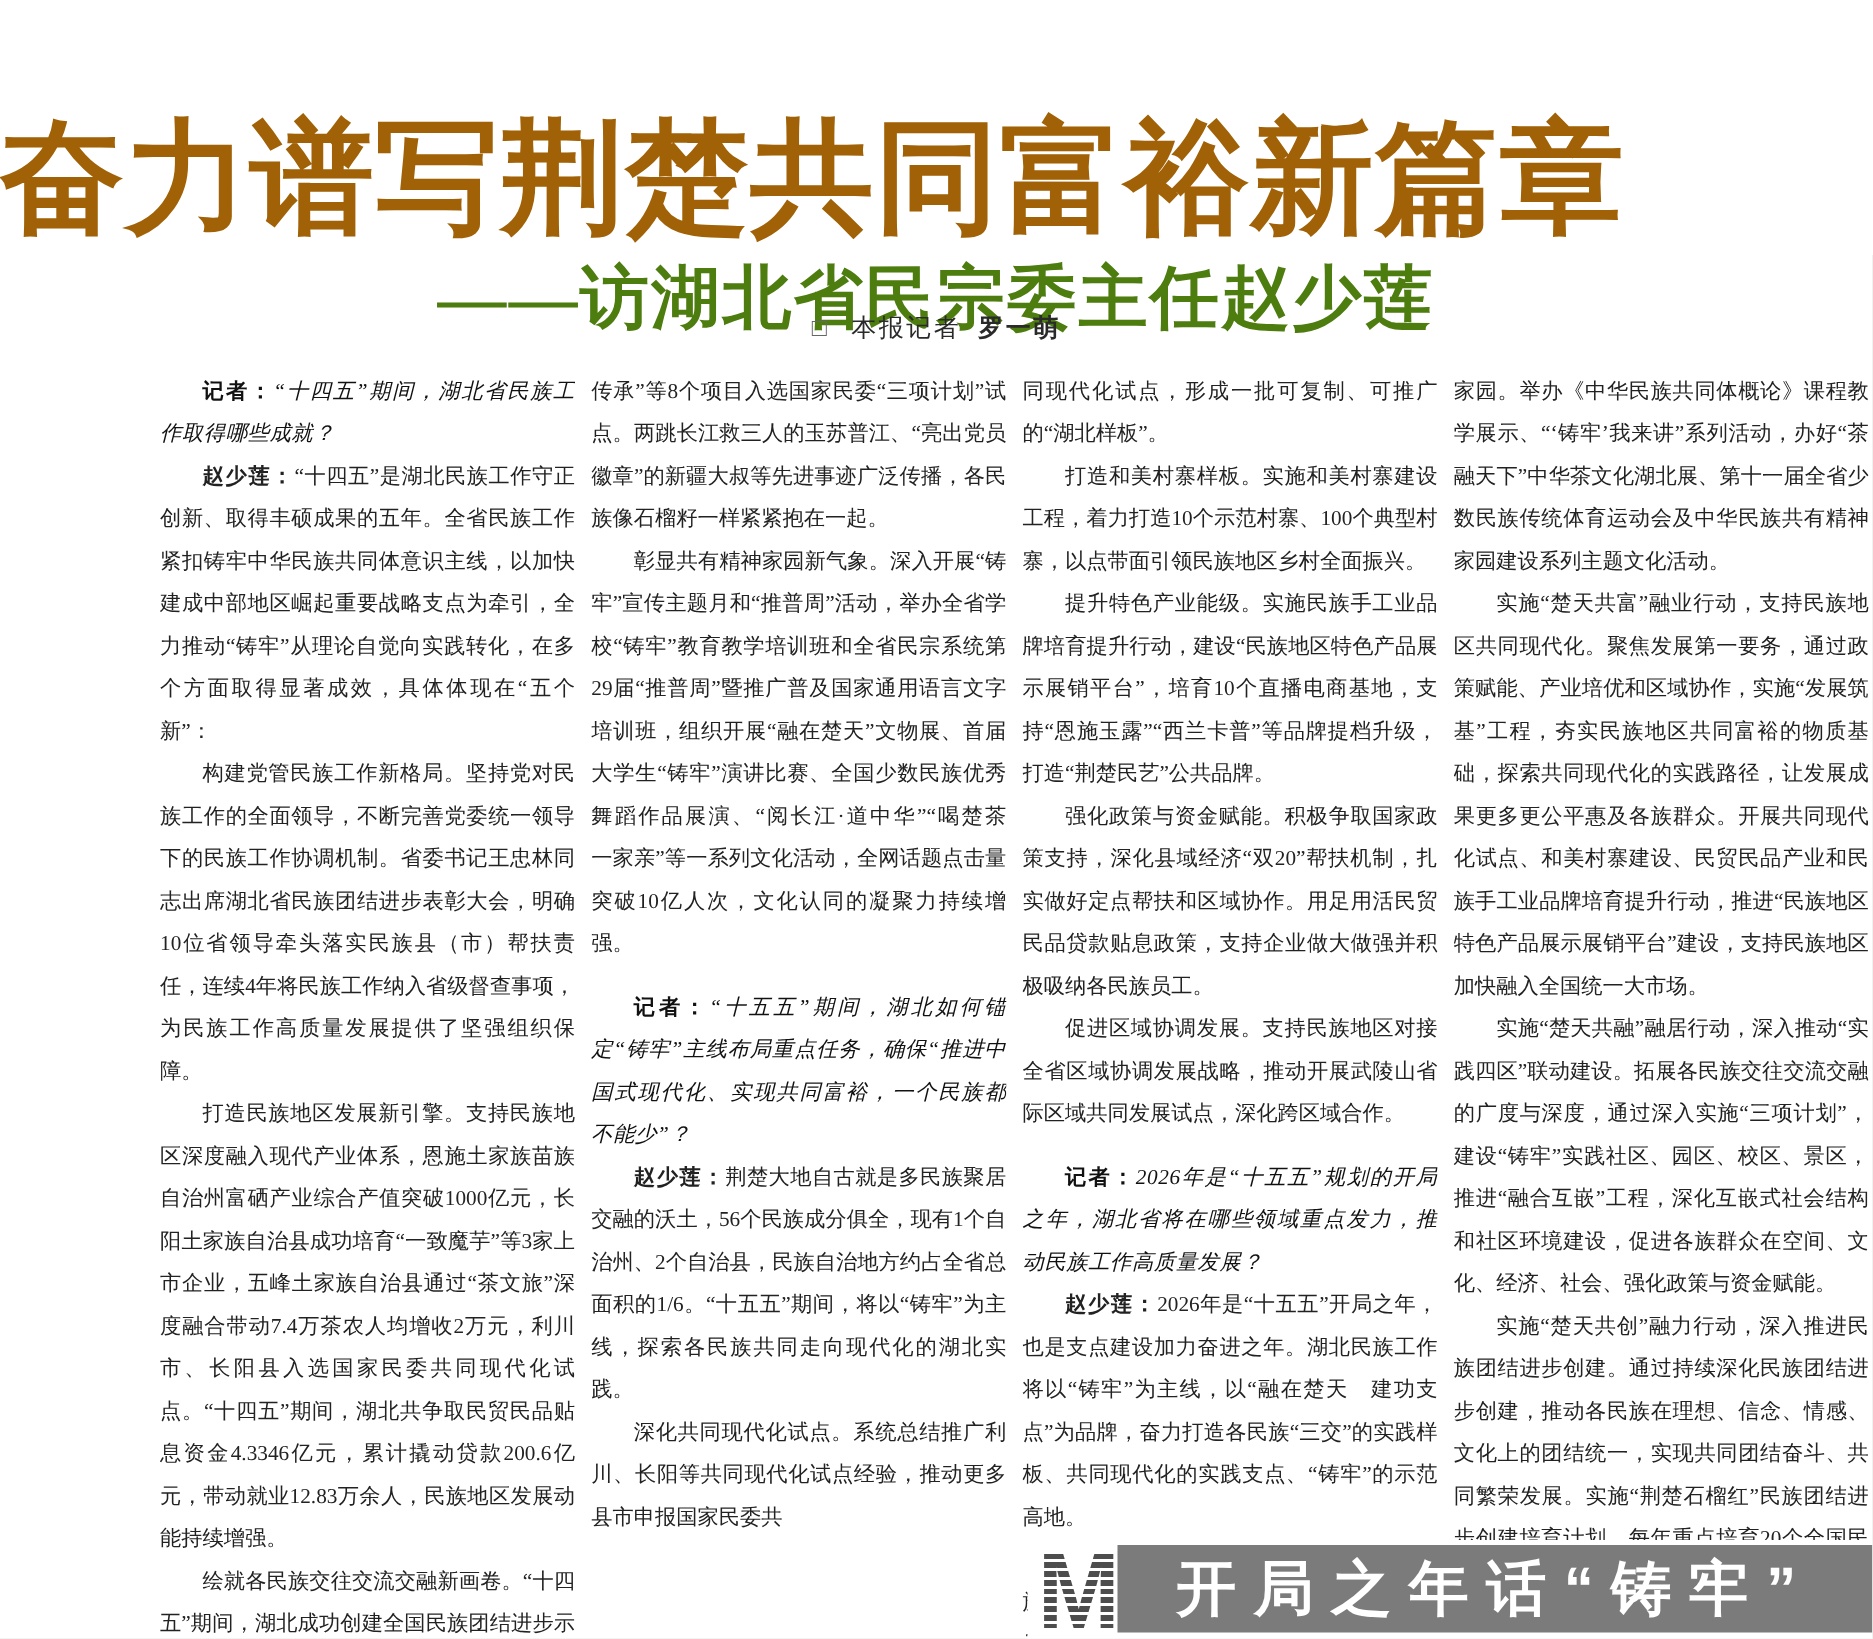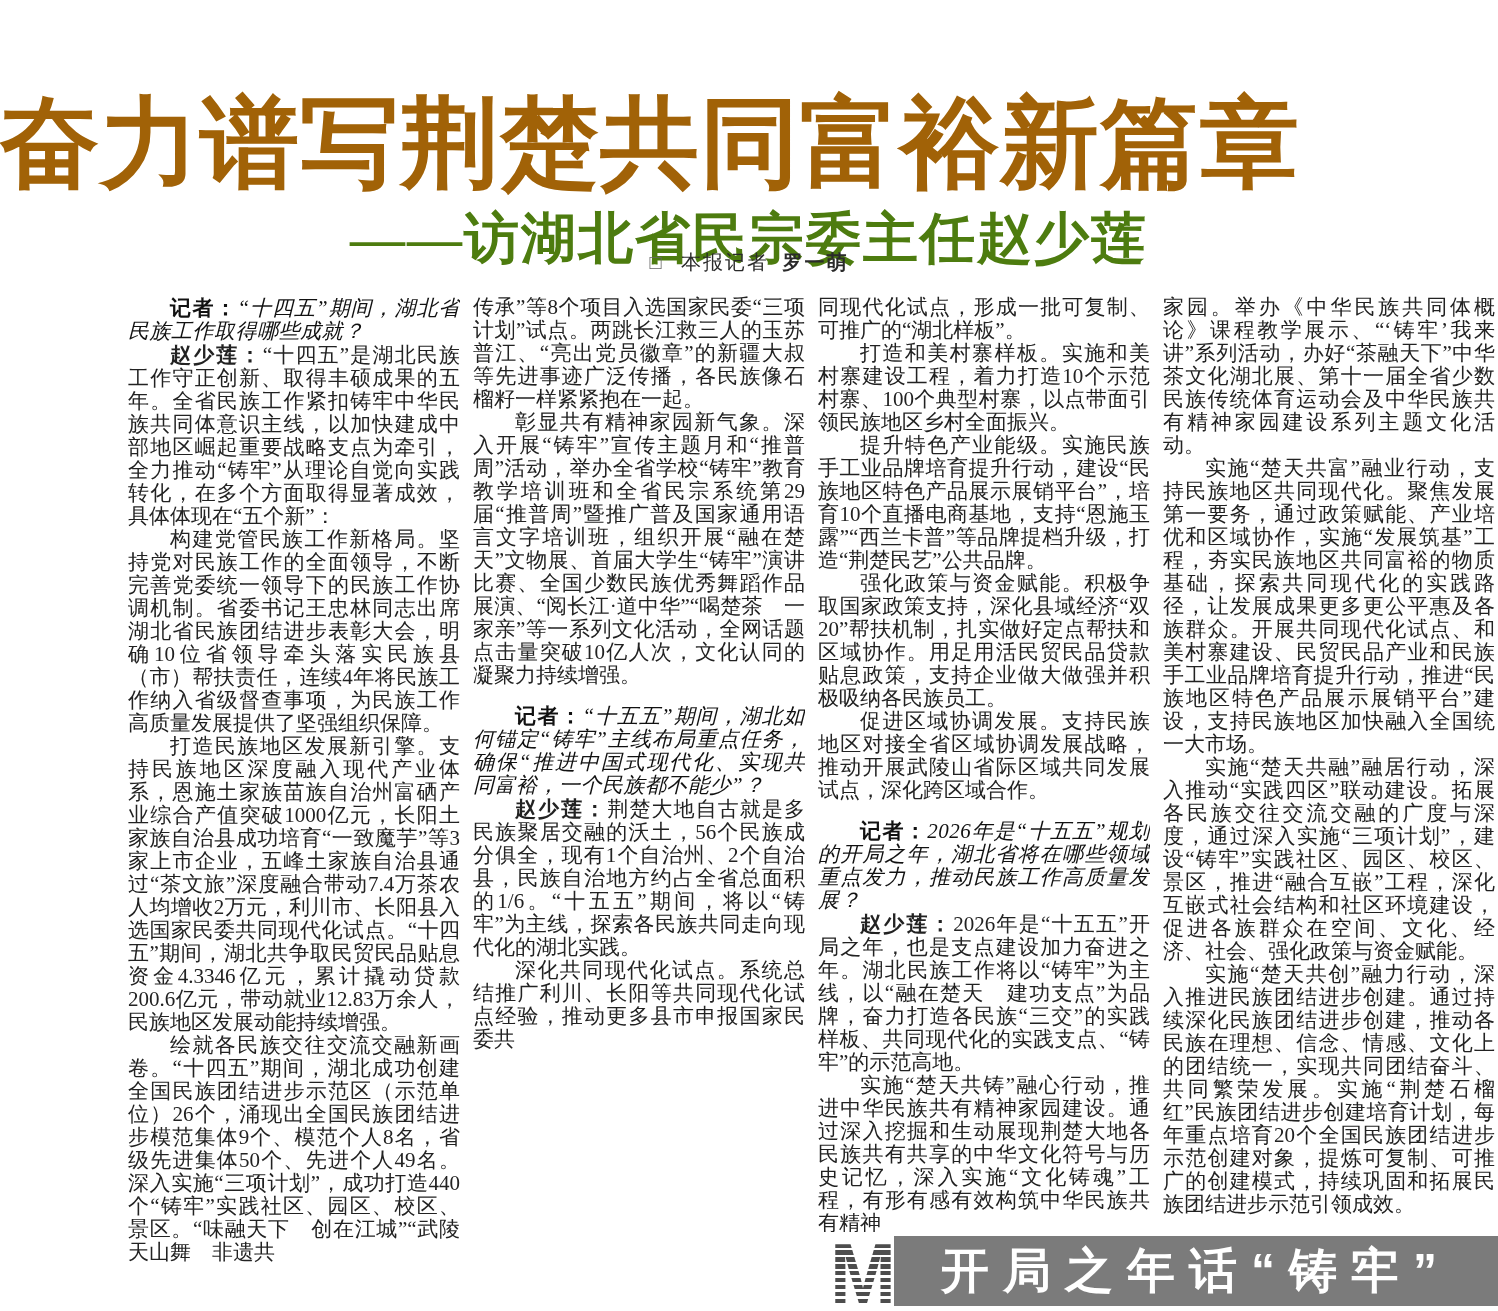--- a/index.html
+++ b/index.html
@@ -25,21 +25,21 @@
     font-family:"Liberation Sans","DejaVu Sans",sans-serif;
   }
   .byline .marker{color:#666;font-weight:400;margin-right:10px;}
   .byline .author{font-weight:700;margin-left:6px;}
   .columns{
     position:absolute;top:296px;left:128px;width:1367px;
     display:flex;gap:13px;
   }
   .col{
     width:332px;height:1013px;overflow:hidden;
-    font-size:21px;line-height:23px;text-align:justify;
+    font-size:17px;line-height:34px;text-align:justify;
     text-justify:inter-ideograph;color:#222;
   }
   .para{margin:0;text-indent:2em;}
   .para.cont{text-indent:0;}
   .para.gap{margin-top:17px;}
   .para.question{font-style:italic;letter-spacing:0.5px;color:#111;}
   .speaker{
     font-style:normal;font-weight:700;
     font-family:"Liberation Sans","DejaVu Sans",sans-serif;
     letter-spacing:1px;

